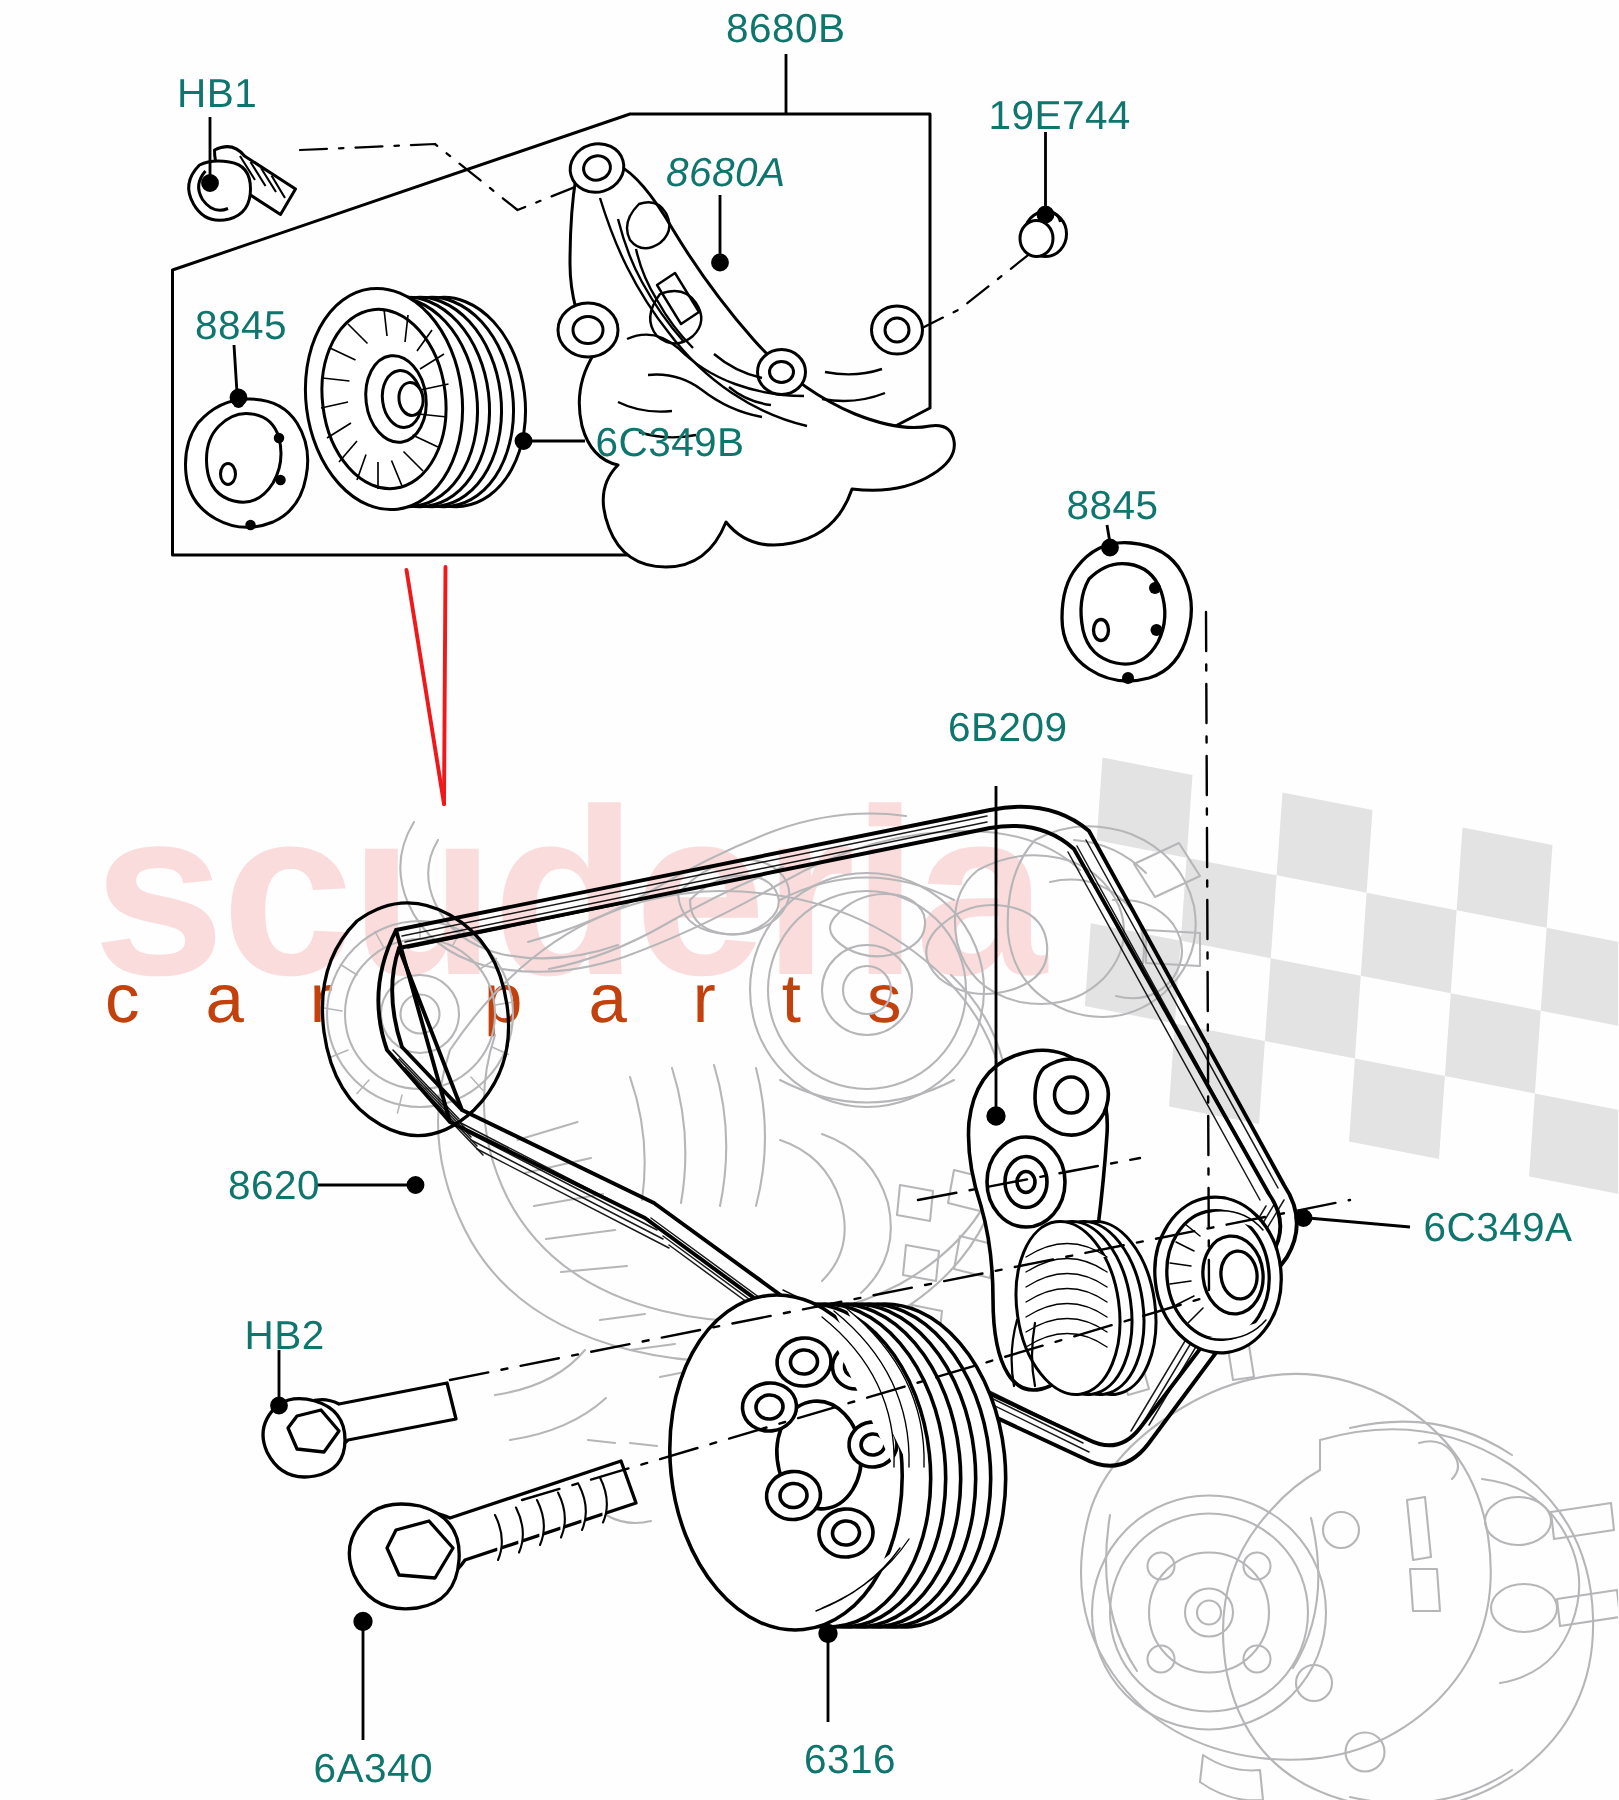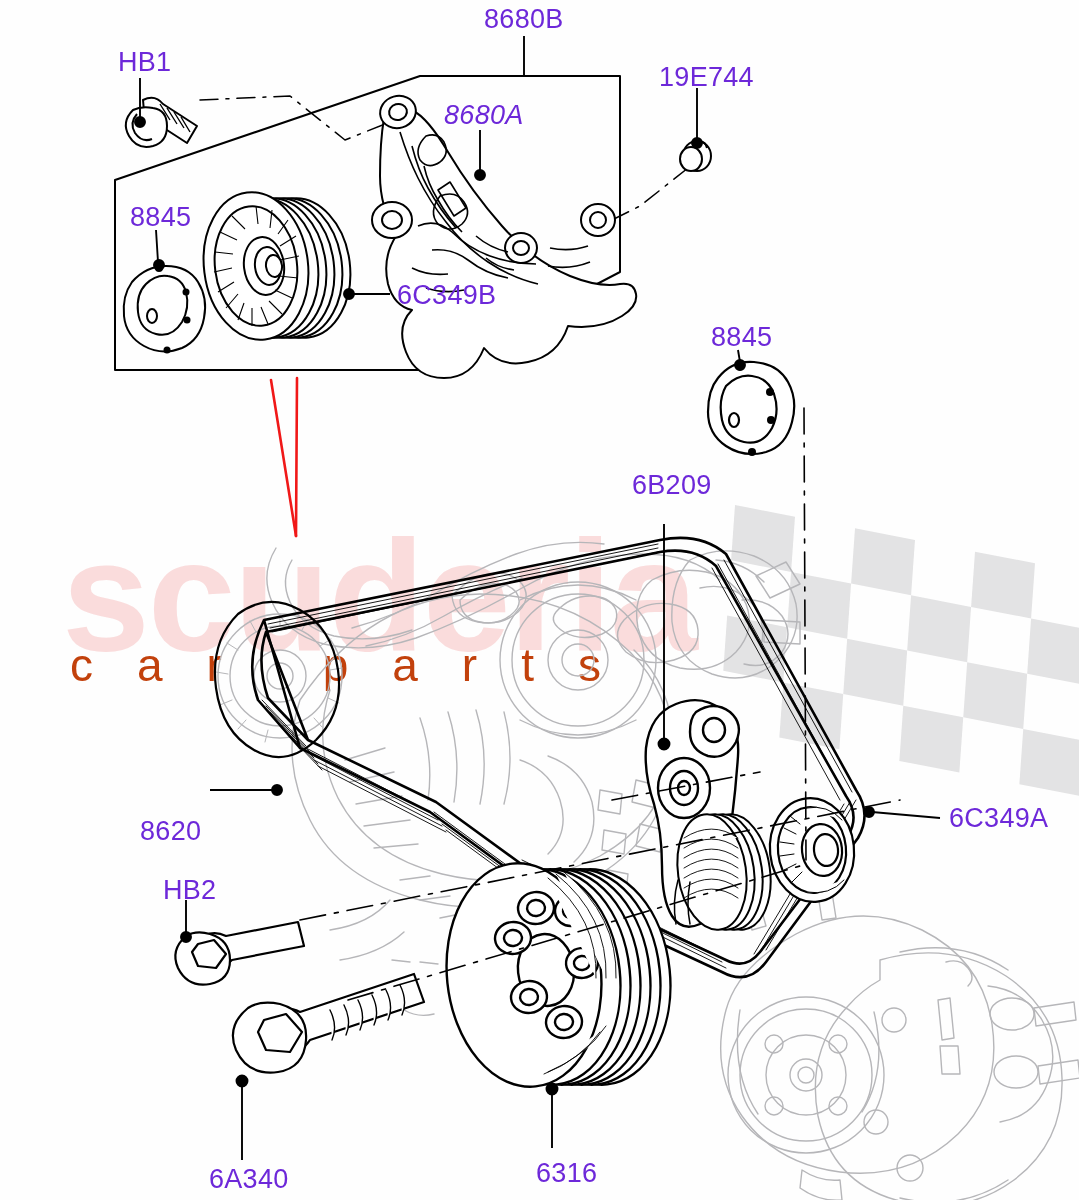--- a/index.html
+++ b/index.html
@@ -20,21 +20,21 @@
   }
   #stage svg.layer {
     position: absolute;
     top: 0;
     left: 0;
     width: 1079px;
     height: 1200px;
   }
   .label {
     position: absolute;
-    color: #6d28d9;
+    color: #0f766e;
     font-family: "Liberation Sans", sans-serif;
     font-size: 27px;
     letter-spacing: 0.3px;
     white-space: nowrap;
     user-select: none;
   }
   .wm-scuderia {
     position: absolute;
     left: 62px;
     top: 505px;
@@ -425,19 +425,19 @@
   </svg>
 
   <div class="label" style="left:118px; top:47px;">HB1</div>
   <div class="label" style="left:484px; top:4px;">8680B</div>
   <div class="label" style="left:659px; top:62px;">19E744</div>
   <div class="label" style="left:444px; top:100px;font-style:italic;">8680A</div>
   <div class="label" style="left:130px; top:202px;">8845</div>
   <div class="label" style="left:397px; top:280px;">6C349B</div>
   <div class="label" style="left:711px; top:322px;">8845</div>
   <div class="label" style="left:632px; top:470px;">6B209</div>
-  <div class="label" style="left:140px; top:775px;margin-top:41px;">8620</div>
+  <div class="label" style="left:152px; top:775px;">8620</div>
   <div class="label" style="left:949px; top:803px;">6C349A</div>
   <div class="label" style="left:163px; top:875px;">HB2</div>
   <div class="label" style="left:209px; top:1164px;">6A340</div>
   <div class="label" style="left:536px; top:1158px;">6316</div>
 
 </div>
 
 </body></html>

